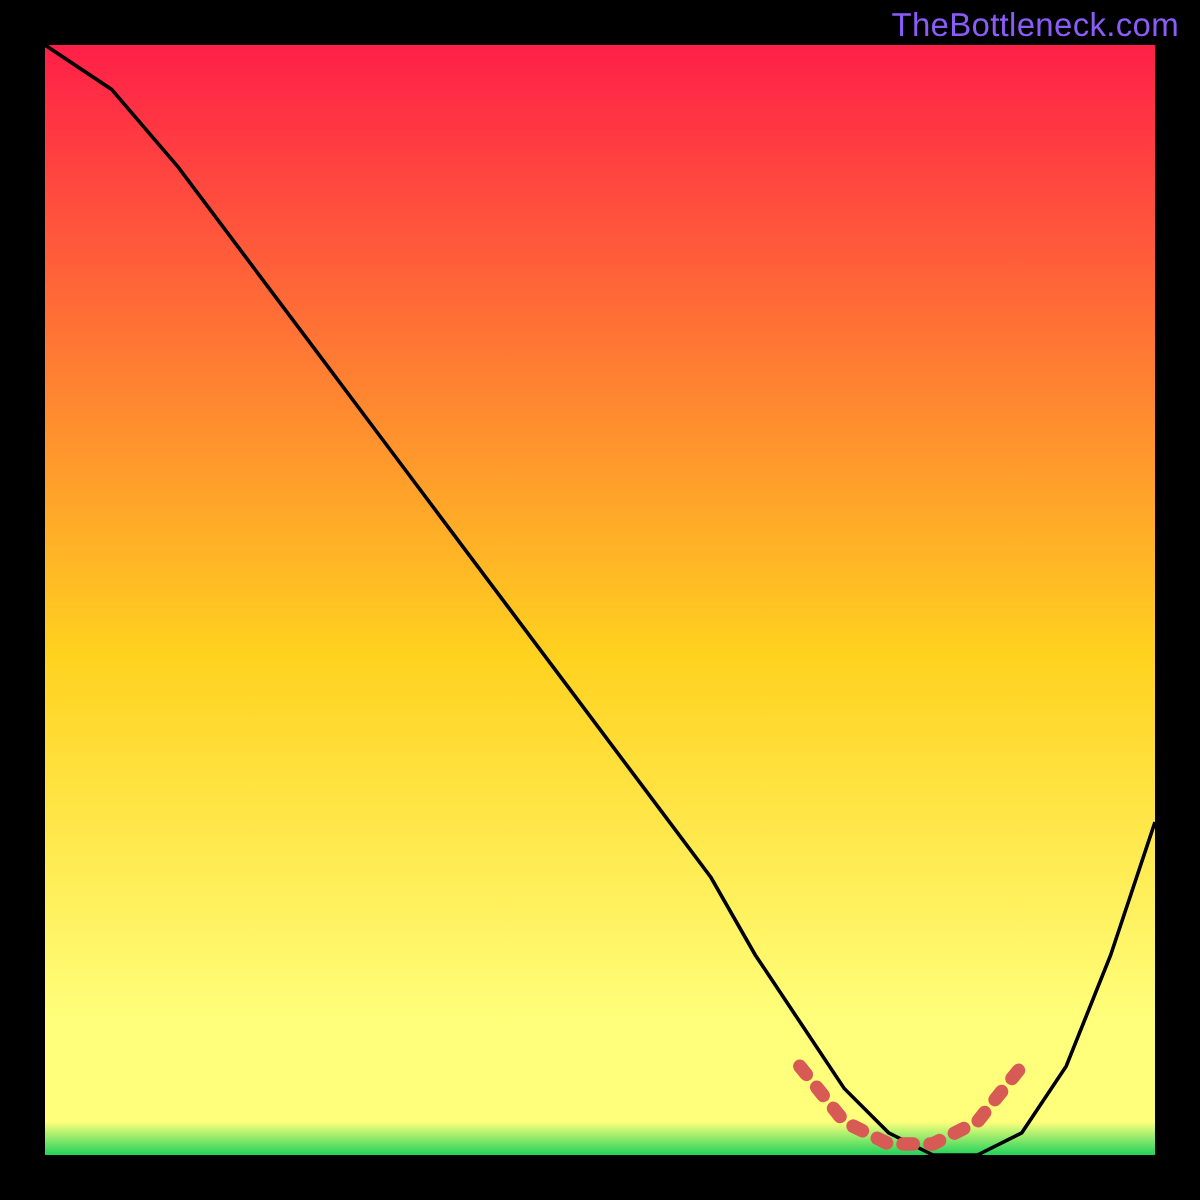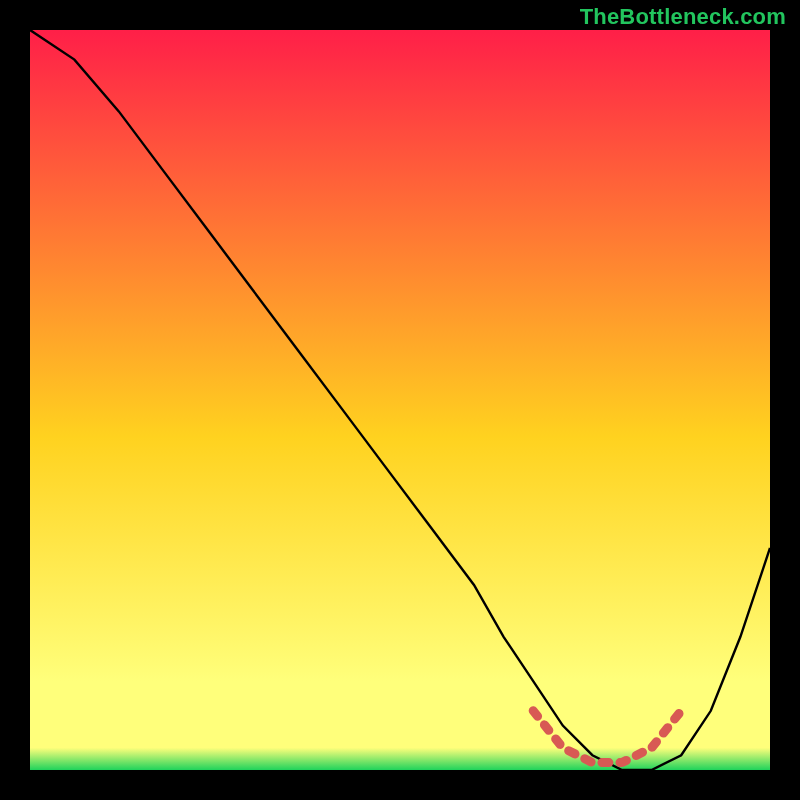--- a/index.html
+++ b/index.html
@@ -1,17 +1,17 @@
 <!DOCTYPE html>
 <html><head>
 <meta charset="utf-8">
 <style>
   html,body{margin:0;padding:0;width:800px;height:800px;background:#000;overflow:hidden;font-family:Arial,Helvetica,sans-serif}
   .wrap{position:relative;width:800px;height:800px}
-  .watermark{position:absolute;top:4px;right:14px;color:#22c55e;font-size:22px;font-weight:700;letter-spacing:.2px}
+  .watermark{position:absolute;top:4px;right:14px;color:#8b5cf6;font-size:22px;font-weight:400;letter-spacing:.2px}
   .plot{position:absolute;left:30px;top:30px;width:740px;height:740px}
 </style>
 </head>
 <body>
 <div class="wrap">
 
 <div class="watermark">TheBottleneck.com</div>
 <div class="plot">
   <svg width="740" height="740" viewBox="0 0 740 740">
     <defs>

